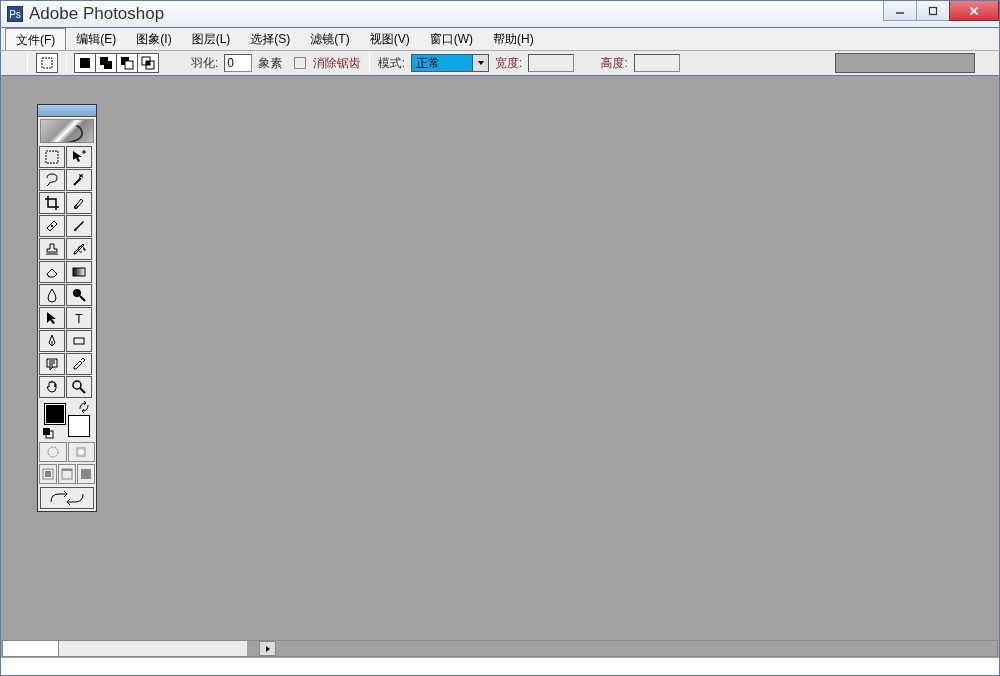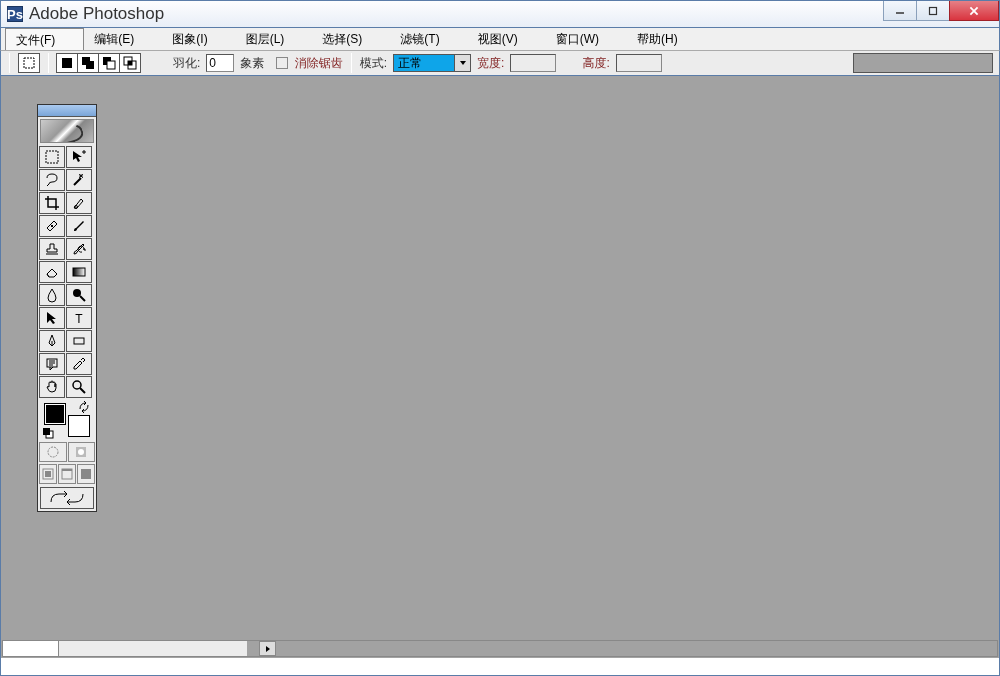--- a/index.html
+++ b/index.html
@@ -1,34 +1,34 @@
 <!DOCTYPE html>
 <html><head>
 <meta charset="utf-8">
 <style>
 * { margin: 0; padding: 0; box-sizing: border-box; font-family: "Microsoft YaHei", "SimSun", Tahoma, sans-serif; font-size: 12px; }
 body { background: #fff; width: 1000px; height: 676px; overflow: hidden; }
 
 
 .titlebar { height: 28px; background: linear-gradient(#fdfdfe, #e8eef7); border: 1px solid #5a7ca8; display: flex; align-items: center; padding: 0 0 0 6px; }
-.app-icon { width: 16px; height: 16px; background: #2a4e8a; display: inline-flex; align-items: center; justify-content: center; color: #fff; font-size: 13px; font-weight: bold; border: 1px solid #1a3560; }
+.app-icon { width: 16px; height: 16px; background: #2a4e8a; display: inline-flex; align-items: center; justify-content: center; color: #fff; font-size: 10px; font-weight: normal; border: 1px solid #1a3560; }
 .title-text { margin-left: 6px; color: #333; font-size: 17px; }
 .win-controls { margin-left: auto; display: flex; height: 100%; }
 .win-btn { width: 34px; height: 20px; margin-top: 0; border: 1px solid #8aa0bb; border-top: none; background: linear-gradient(#f3f7fc, #dce6f2); display: flex; align-items: center; justify-content: center; margin-left: -1px; }
 .win-btn.min svg, .win-btn.max svg { width: 10px; height: 10px; }
 .win-btn.close { width: 50px; background: linear-gradient(#e68086, #d9343f); border-color: #a02028; }
 .win-btn.close svg { stroke: #fff; }
 
 
 .menubar { height: 22px; background: #f0f0f0; border-left: 1px solid #5a7ca8; border-right: 1px solid #5a7ca8; display: flex; align-items: stretch; padding-left: 4px; }
-.menu-item { padding: 3px 28px 0 10px; cursor: default; }
+.menu-item { padding: 3px 10px 0 10px; cursor: default; }
 .menu-item.active { border: 1px solid #888; background: #f8f8f8; border-bottom: none; }
 
 
-.optionsbar { height: 26px; background: #ececec; border: 1px solid #5a7ca8; border-top: 1px solid #aaa; display: flex; align-items: center; padding: 0 6px; gap: 6px; }
+.optionsbar { height: 26px; background: #ececec; border: 1px solid #5a7ca8; border-top: 1px solid #aaa; display: flex; align-items: center; padding: 0 24px; gap: 6px; }
 .opt-sep { width: 1px; height: 20px; background: #999; border-right: 1px solid #fff; margin: 0 2px; }
 .opt-btn { width: 22px; height: 20px; border: 1px solid #555; background: #fff; display: flex; align-items: center; justify-content: center; }
 .opt-btn svg { width: 14px; height: 14px; }
 .opt-group { display: flex; gap: 0; }
 .opt-group .opt-btn { margin-left: -1px; }
 .opt-label { color: #333; }
 .opt-label.disabled { color: #7f1d1d; }
 .opt-input { width: 28px; height: 18px; border: 1px solid #888; border-top-color: #555; border-left-color: #555; background: #fff; padding: 0 2px; }
 .opt-input.disabled { background: #ececec; }
 .opt-checkbox { width: 12px; height: 12px; border: 1px solid #888; background: #ececec; display: inline-block; vertical-align: middle; margin-right: 3px; }

